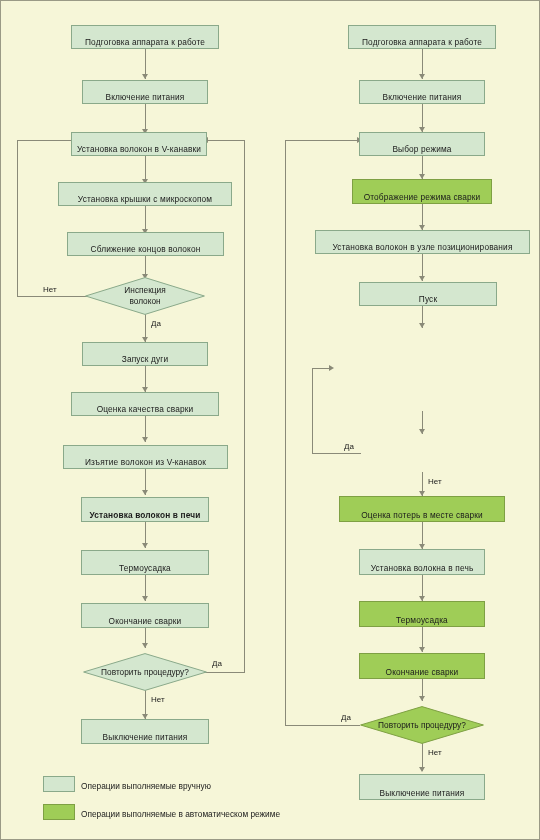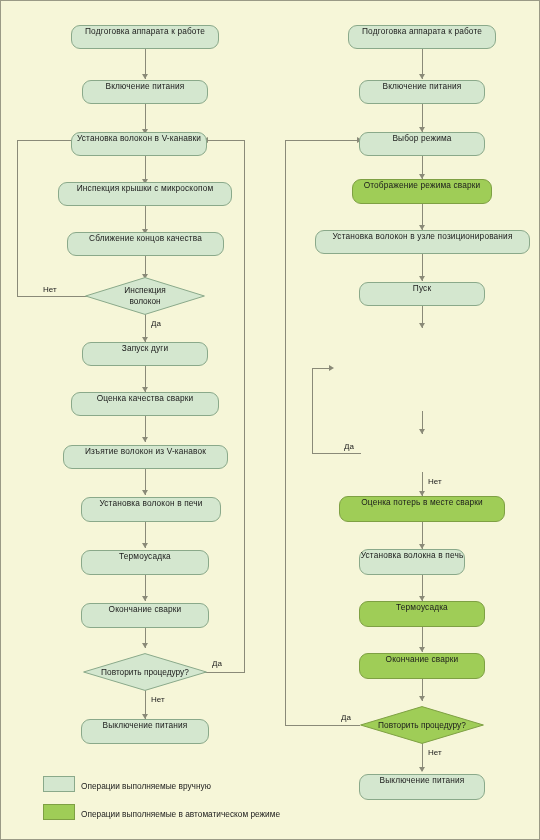--- a/index.html
+++ b/index.html
@@ -14,29 +14,28 @@
     background:#f6f6d8;
     box-sizing:border-box;
     border:1px solid #9a9a86;
     overflow:hidden;
   }
   
   .node{
     position:absolute;
     box-sizing:border-box;
     display:flex;
-    align-items:flex-start;
+    align-items:flex-end;
     justify-content:center;
     text-align:center;
     font-size:8.3px;
     line-height:11px;
     color:#1b1b1b;
     letter-spacing:.15px;
     white-space:nowrap;
-    border-radius:9px;
   }
   .box{
     border:1px solid #7d9a7d;
   }
   .manual{ background:#d4e7cf; border-color:#8aa98a;}
   .auto  { background:#9fcd57; border-color:#7ea043;}
   
   .block{
     justify-content:flex-start;
     text-align:left;
@@ -158,25 +157,25 @@
 
   <div class="node box manual" style="left:81px;top:79px;width:126px;height:24px;">
     <span>Включение питания</span>
   </div>
 
   <div class="node box manual" style="left:70px;top:131px;width:136px;height:24px;">
     <span>Установка волокон в V-канавки</span>
   </div>
 
   <div class="node box manual" style="left:57px;top:181px;width:174px;height:24px;">
-    <span>Инспекция крышки с микроскопом</span>
+    <span>Установка крышки с микроскопом</span>
   </div>
 
   <div class="node box manual" style="left:66px;top:231px;width:157px;height:24px;">
-    <span>Сближение концов качества</span>
+    <span>Сближение концов волокон</span>
   </div>
 
   <div class="diamond" style="left:84px;top:276px;width:120px;height:38px;">
     <svg class="shape" viewBox="0 0 120 38" preserveAspectRatio="none">
       <polygon points="60,0.6 119.4,19 60,37.4 0.6,19" fill="#d4e7cf" stroke="#8aa98a" stroke-width="1"></polygon>
     </svg>
     <div class="dlabel">
       <div>
         <div>Инспекция</div>
         <div>волокон</div>
@@ -192,21 +191,21 @@
   </div>
 
   <div class="node box manual" style="left:81px;top:341px;width:126px;height:24px;">
     <span>Запуск дуги</span>
   </div>
 
   <div class="node box manual" style="left:62px;top:444px;width:165px;height:24px;">
     <span>Изъятие волокон из V-канавок</span>
   </div>
 
-  <div class="node box manual" style="left:80px;top:496px;width:140px;height:25px;">
+  <div class="node box manual" style="left:80px;top:496px;width:128px;height:25px;font-weight:bold;">
     <span>Установка волокон в печи</span>
   </div>
 
   <div class="node box manual" style="left:80px;top:549px;width:128px;height:25px;">
     <span>Термоусадка</span>
   </div>
 
   <div class="node box manual" style="left:80px;top:602px;width:128px;height:25px;">
     <span>Окончание сварки</span>
   </div>
@@ -287,34 +286,34 @@
   </div>
 
   <div class="node box auto" style="left:351px;top:178px;width:140px;height:25px;">
     <span>Отображение режима сварки</span>
   </div>
 
   <div class="node box manual" style="left:314px;top:229px;width:215px;height:24px;">
     <span>Установка волокон в узле позиционирования</span>
   </div>
 
-  <div class="node box manual" style="left:358px;top:281px;width:126px;height:24px;">
+  <div class="node box manual" style="left:358px;top:281px;width:138px;height:24px;">
     <span>Пуск</span>
   </div>
 
 
 
   <div class="edge-label" style="left:343px;top:441px;">Да</div>
   <div class="edge-label" style="left:427px;top:476px;">Нет</div>
 
   <div class="node box auto" style="left:338px;top:495px;width:166px;height:26px;">
     <span>Оценка потерь в месте сварки</span>
   </div>
 
-  <div class="node box manual" style="left:358px;top:548px;width:106px;height:26px;">
+  <div class="node box manual" style="left:358px;top:548px;width:126px;height:26px;">
     <span>Установка волокна в печь</span>
   </div>
 
   <div class="node box auto" style="left:358px;top:600px;width:126px;height:26px;">
     <span>Термоусадка</span>
   </div>
 
   <div class="node box auto" style="left:358px;top:652px;width:126px;height:26px;">
     <span>Окончание сварки</span>
   </div>

